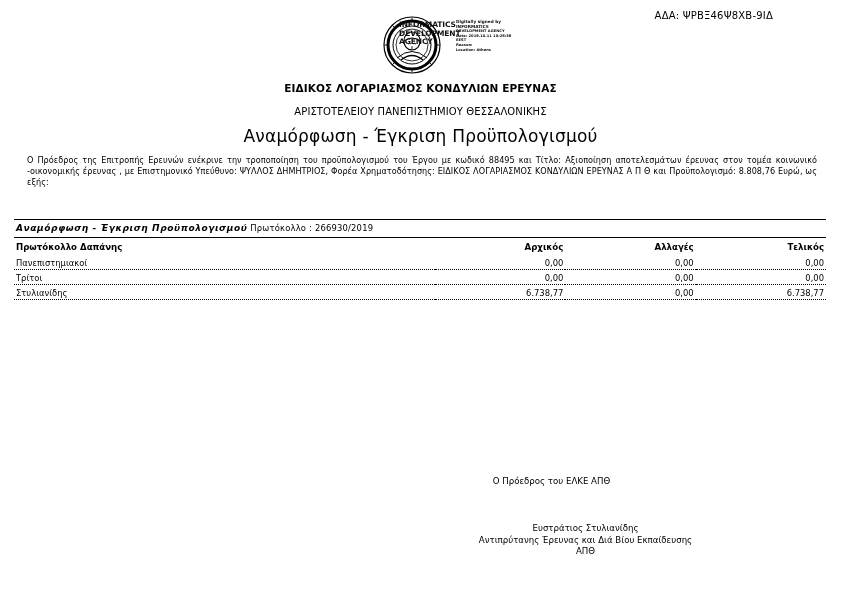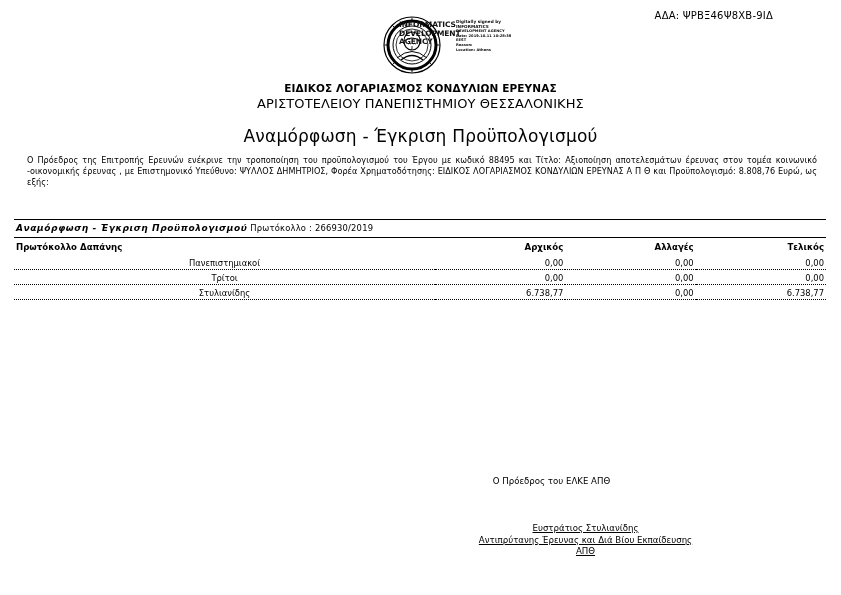--- a/index.html
+++ b/index.html
@@ -78,25 +78,25 @@
     text-align: center;
   }
   .org-line1 {
     font-size: 10.5px;
     font-weight: bold;
     font-variant: small-caps;
     letter-spacing: 0.1px;
     line-height: 12px;
   }
   .org-line2 {
-    font-size: 13px;
+    font-size: 10px;
     font-variant: small-caps;
     letter-spacing: 0.1px;
     line-height: 10px;
-    margin-top: 5px;
+    margin-top: 13px;
   }
 
   
   .doc-title {
     position: absolute;
     top: 126px;
     left: 0;
     width: 841px;
     text-align: center;
     font-size: 17px;
@@ -159,21 +159,21 @@
     text-align: left;
   }
   table.budget td {
     padding: 2px 2px 1px 2px;
     border-bottom: 1px dotted #000;
     text-align: right;
     white-space: nowrap;
     height: 11px;
   }
   table.budget td.cat {
-    text-align: center;
+    text-align: left;
   }
   col.c-cat { width: 420px; }
   col.c-num { width: 130px; }
 
   
   .sign-title {
     position: absolute;
     top: 476px;
     left: 0;
     width: 773px;
@@ -184,21 +184,21 @@
 
   .sign-name {
     position: absolute;
     top: 523px;
     left: 0;
     width: 841px;
     text-align: center;
     font-size: 8.6px;
     line-height: 11.5px;
   }
-  .sign-name .inner { display: inline-block; margin-left: 330px; text-decoration: underline; }
+  .sign-name .inner { display: inline-block; margin-left: 330px; }
 </style>
 </head>
 <body>
 
 <div class="ada-line">ΑΔΑ: ΨΡΒΞ46Ψ8ΧΒ-9ΙΔ</div>
 
 <div class="logo-block">
 
   <div class="seal">
     <svg width="58" height="58" viewBox="0 0 58 58" xmlns="http://www.w3.org/2000/svg">

